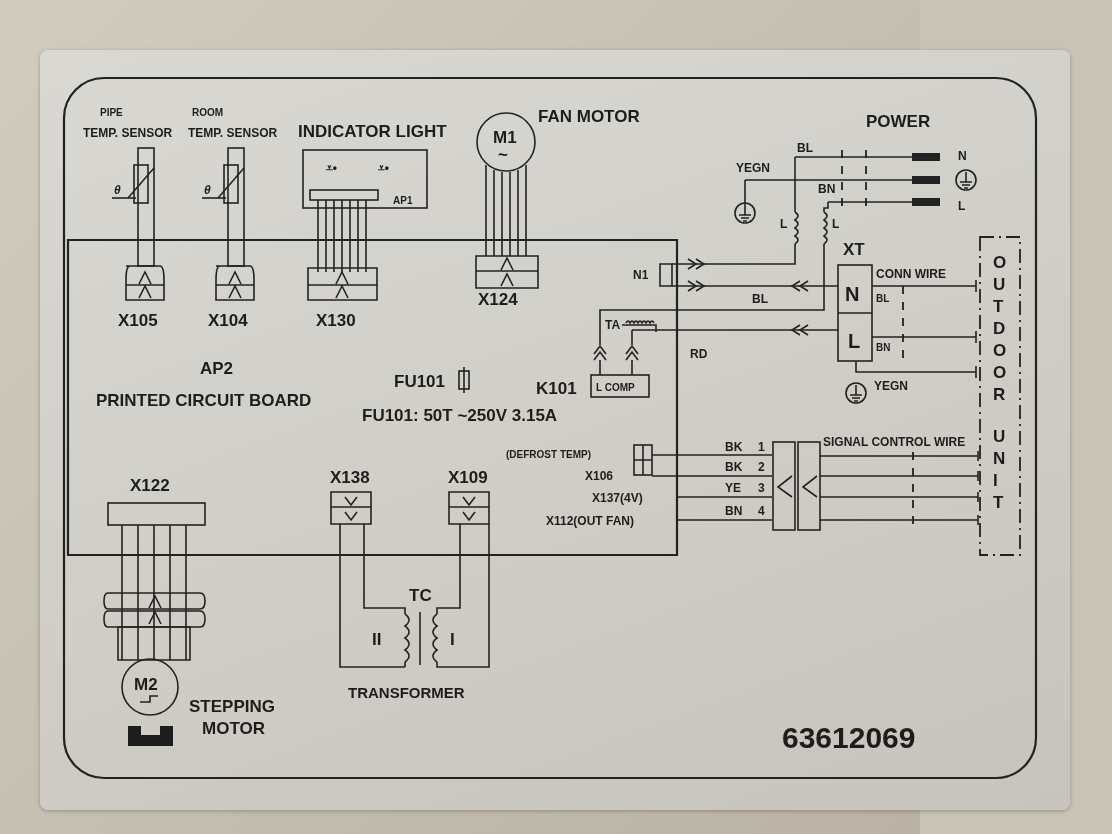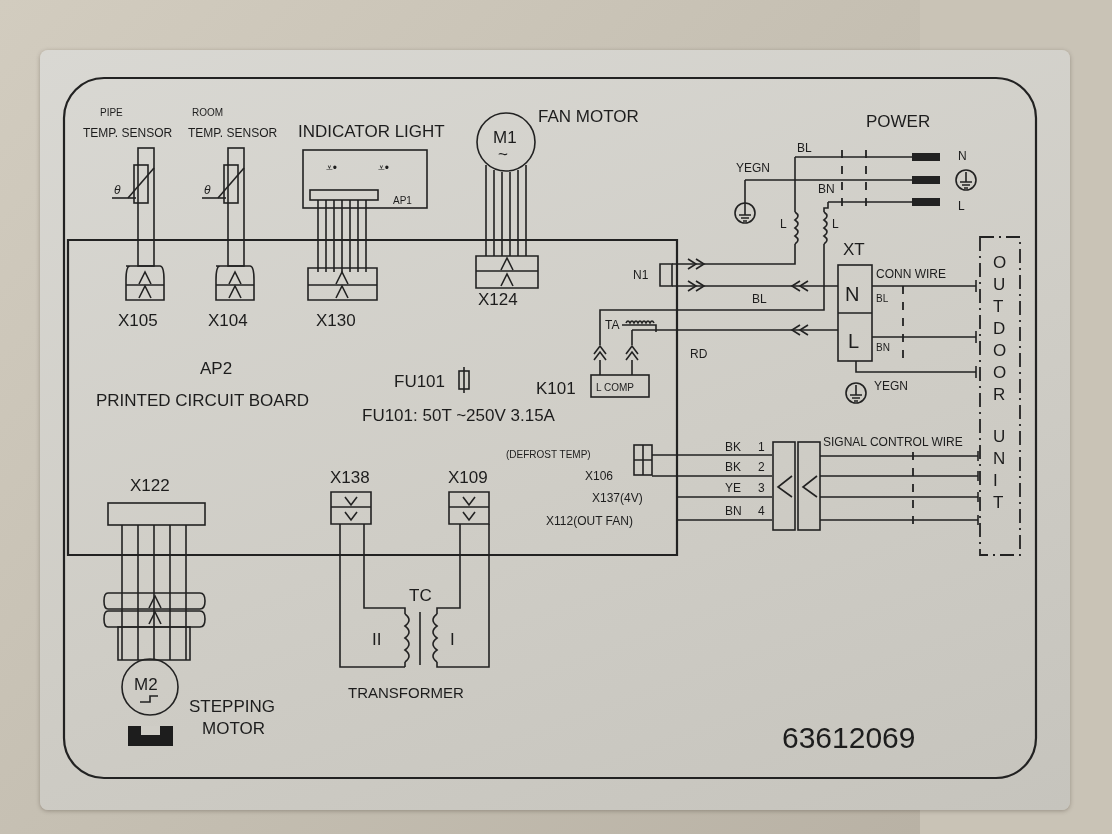--- a/index.html
+++ b/index.html
@@ -2,21 +2,21 @@
 <html><head>
 <meta charset="utf-8">
 <style>
   html, body { margin: 0; padding: 0; }
   body {
     width: 1112px; height: 834px; overflow: hidden;
     background: #c9c3b6;
     font-family: "Liberation Sans", "DejaVu Sans", sans-serif;
   }
   .stage { position: relative; width: 920px; height: 834px;
-    background: linear-gradient(135deg, #d2ccbf 0%, #c3bdb0 60%, #b9b2a5 100%); }
+    background: linear-gradient(135deg, #d2ccbf 0%, #c3bdb0 60%, #b9b2a5 100%); font-weight: bold; }
   .card {
     position: absolute; left: 40px; top: 50px; width: 1030px; height: 760px;
     background: linear-gradient(160deg, #d9d8d3 0%, #cfcdc6 55%, #c6c4bd 100%);
     border-radius: 8px;
     box-shadow: 0 1px 4px rgba(60,50,40,0.35);
   }
   svg { position: absolute; left: 0; top: 0; }
   svg text { font-family: "Liberation Sans", "DejaVu Sans", sans-serif; fill: #1d1d1d; }
   .ln { stroke: #222; stroke-width: 2.2; fill: none; }
   .ln-thin { stroke: #222; stroke-width: 1.6; fill: none; }

